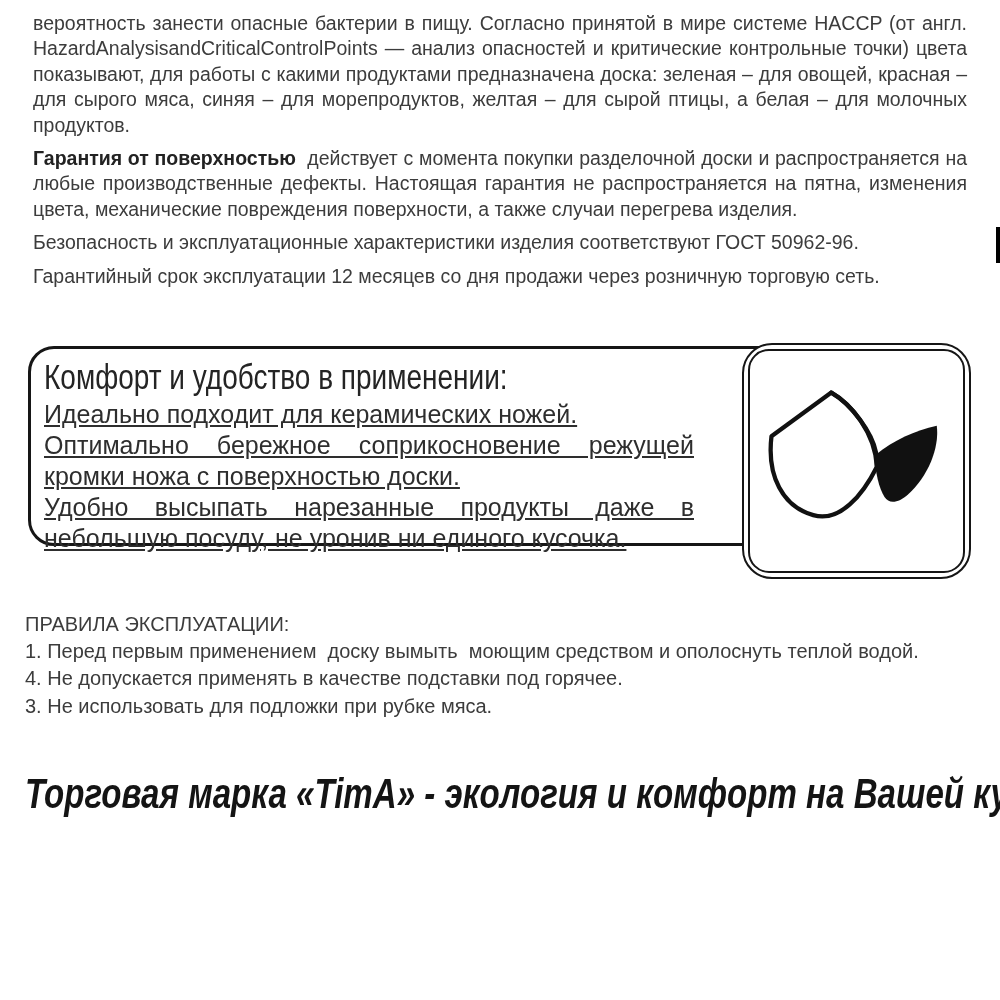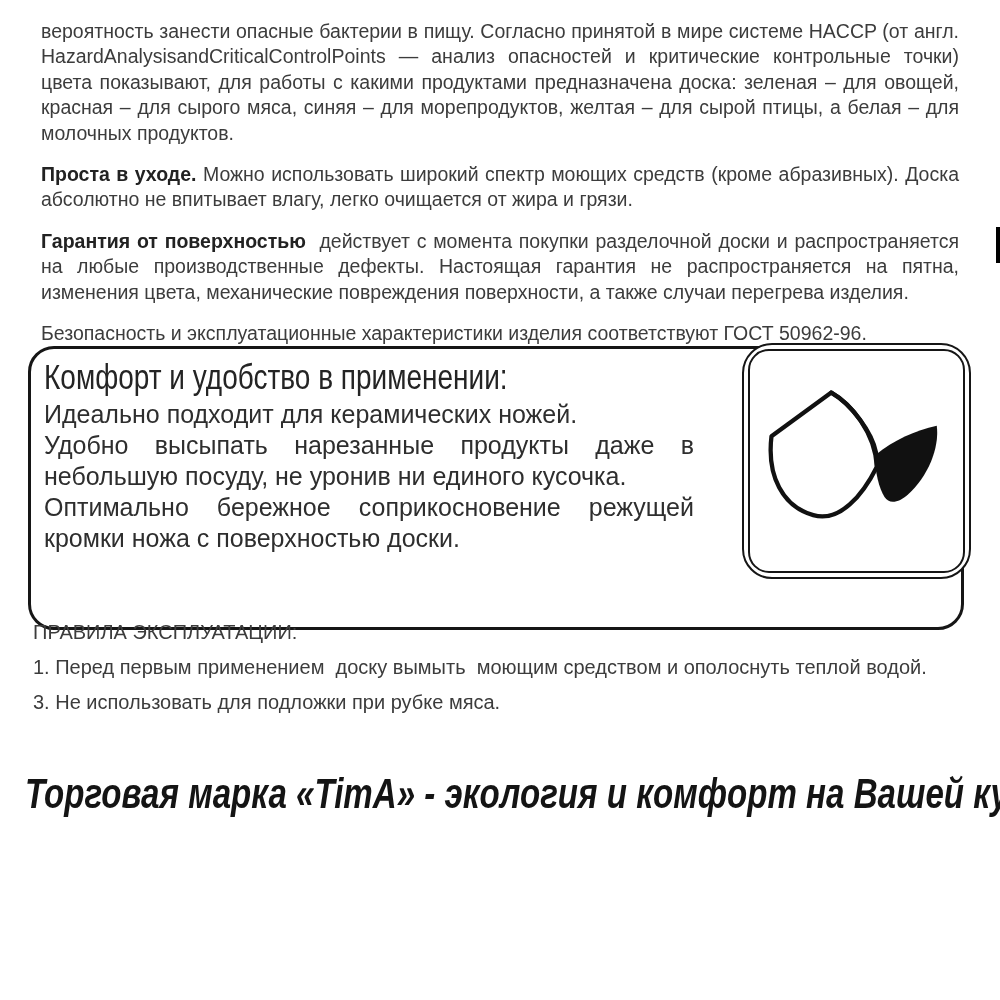--- a/index.html
+++ b/index.html
@@ -14,43 +14,44 @@
   .page { position: absolute; inset: 0; background: #ffffff; }
 
   
   .intro {
     position: absolute;
     left: 25px; top: 3px; width: 950px;
     font-size: 19.5px; line-height: 25.4px;
     text-align: justify;
     color: #3c3c3c;
   }
-  .intro p { margin: 16px; }
+  .intro p { margin: 8px; }
   .intro b { color: #222222; font-weight: bold; }
 
   
   .comfort-box {
     position: absolute;
-    left: 28px; top: 346px; width: 936px; height: 284px;
+    left: 28px; top: 346px; width: 936px; height: 200px;
     border: 3px solid #161616;
     border-radius: 26px;
     background: #ffffff;
   }
   .box-title {
     margin: 9px 0 3px 13px;
     font-size: 35px; line-height: 38px;
     color: #242424;
     white-space: nowrap;
     transform: scaleX(0.8); transform-origin: left top;
   }
   .box-line {
     margin: 0 0 0 13px; width: 650px;
     font-size: 25px; line-height: 31px;
     color: #2e2e2e;
     text-align: justify;
+    text-decoration: underline;
   }
 
   
   .icon-box {
     position: absolute;
     left: 742px; top: 343px; width: 229px; height: 236px;
     background: #ffffff;
     border: 2.5px solid #161616;
     border-radius: 30px;
   }
@@ -62,21 +63,21 @@
   }
   .icon-box-inner svg { display: block; }
 
   
   .rules {
     position: absolute;
     left: 25px; top: 611px; width: 960px;
     font-size: 20px; line-height: 27.2px;
     color: #3c3c3c;
   }
-  .rules p { margin: 8px; }
+  .rules p { margin: 0; }
 
   
   .slogan {
     position: absolute;
     left: 25px; top: 768px;
     font-size: 43px; line-height: 50px;
     font-weight: bold; font-style: italic;
     color: #141414;
     white-space: nowrap;
     transform: scaleX(0.77); transform-origin: left top;
@@ -89,46 +90,46 @@
     background: #000000;
   }
 </style>
 </head>
 <body>
 
 <div class="page">
 
   <div class="intro">
     <p><b></b><span>вероятность занести опасные бактерии в пищу. Согласно принятой в мире системе HACCP (от англ. HazardAnalysisandCriticalControlPoints — анализ опасностей и критические контрольные точки) цвета показывают, для работы с какими продуктами предназначена доска: зеленая – для овощей, красная – для сырого мяса, синяя – для морепродуктов, желтая – для сырой птицы, а белая – для молочных продуктов.</span></p>
-    <p><b>Проста в уходе.</b><span> Можно использовать широкий спектр моющих средств (кроме абразивных). Доска абсолютно не впитывает влагу, легко очищается от жира и грязи.</span></p>
     <p><b>Гарантия от поверхностью</b><span>&nbsp; действует с момента покупки разделочной доски и распространяется на любые производственные дефекты. Настоящая гарантия не распространяется на пятна, изменения цвета, механические повреждения поверхности, а также случаи перегрева изделия.</span></p>
     <p><b></b><span>Безопасность и эксплуатационные характеристики изделия соответствуют ГОСТ 50962-96.</span></p>
     <p><b></b><span>Гарантийный срок эксплуатации 12 месяцев со дня продажи через розничную торговую сеть.</span></p>
   </div>
 
   <div class="comfort-box">
     <div class="box-title">Комфорт и удобство в применении:</div>
     <p class="box-line">Идеально подходит для керамических ножей.</p>
+    <p class="box-line">Оптимально бережное соприкосновение режущей кромки ножа с поверхностью доски.</p>
     <p class="box-line">Удобно высыпать нарезанные продукты даже в небольшую посуду, не уронив ни единого кусочка.</p>
-    <p class="box-line">Оптимально бережное соприкосновение режущей кромки ножа с поверхностью доски.</p>
   </div>
 
   <div class="icon-box">
     <div class="icon-box-inner">
       <svg width="205" height="190" viewBox="0 0 211 200">
         <path d="M 79,28 L 16,74 C 11,116 28,148 60,157 C 88,165 112,136 127,106 C 125,70 100,40 79,28 Z" fill="#ffffff" stroke="#111111" stroke-width="4.5" stroke-linejoin="round"></path>
         <path d="M 79,28 C 100,40 122,70 126,91 C 127,98 127,102 127,106" fill="none" stroke="#111111" stroke-width="4.5" stroke-linecap="round"></path>
         <path d="M 125,94 C 145,78 167,68 190,63 C 193,86 181,116 160,135 C 150,144 140,146 135,138 C 129,128 125,112 125,94 Z" fill="#111111"></path>
       </svg>
     </div>
   </div>
 
   <div class="rules">
     <p>ПРАВИЛА ЭКСПЛУАТАЦИИ:</p>
     <p>1. Перед первым применением&nbsp; доску вымыть&nbsp; моющим средством и ополоснуть теплой водой.</p>
+    <p>4. Не допускается применять в качестве подставки под горячее.</p>
     <p>3. Не использовать для подложки при рубке мяса.</p>
   </div>
 
   <div class="slogan">Торговая марка «TimA» - экология и комфорт на Вашей кухне!</div>
 
   <div class="edge-mark"></div>
 
 </div>
 
 </body></html>

